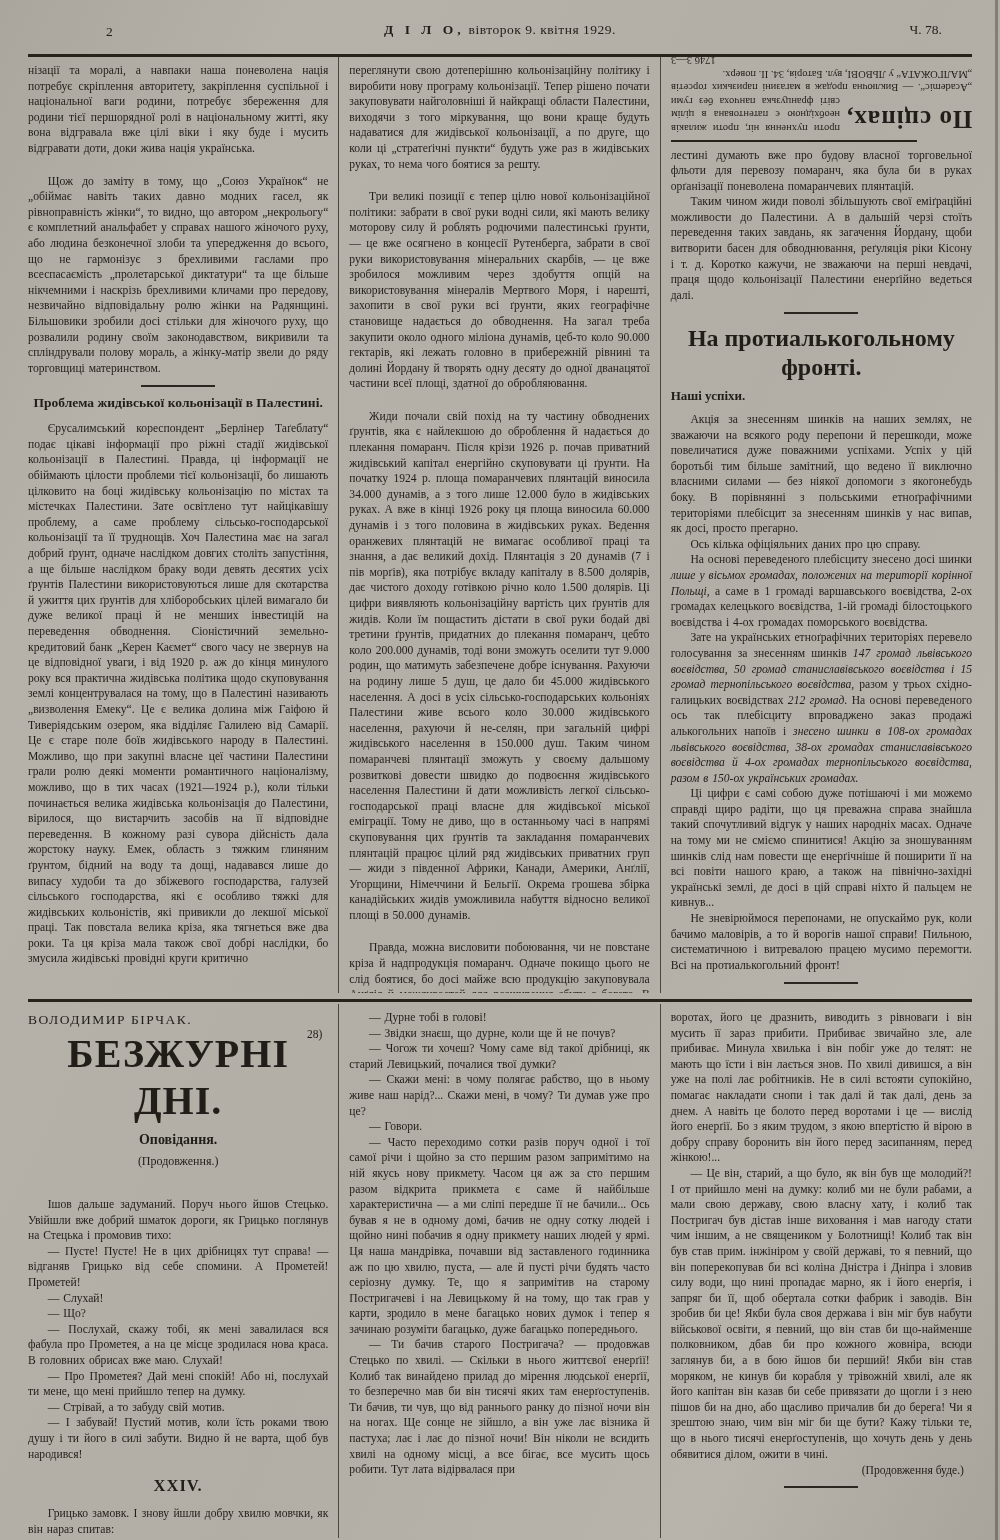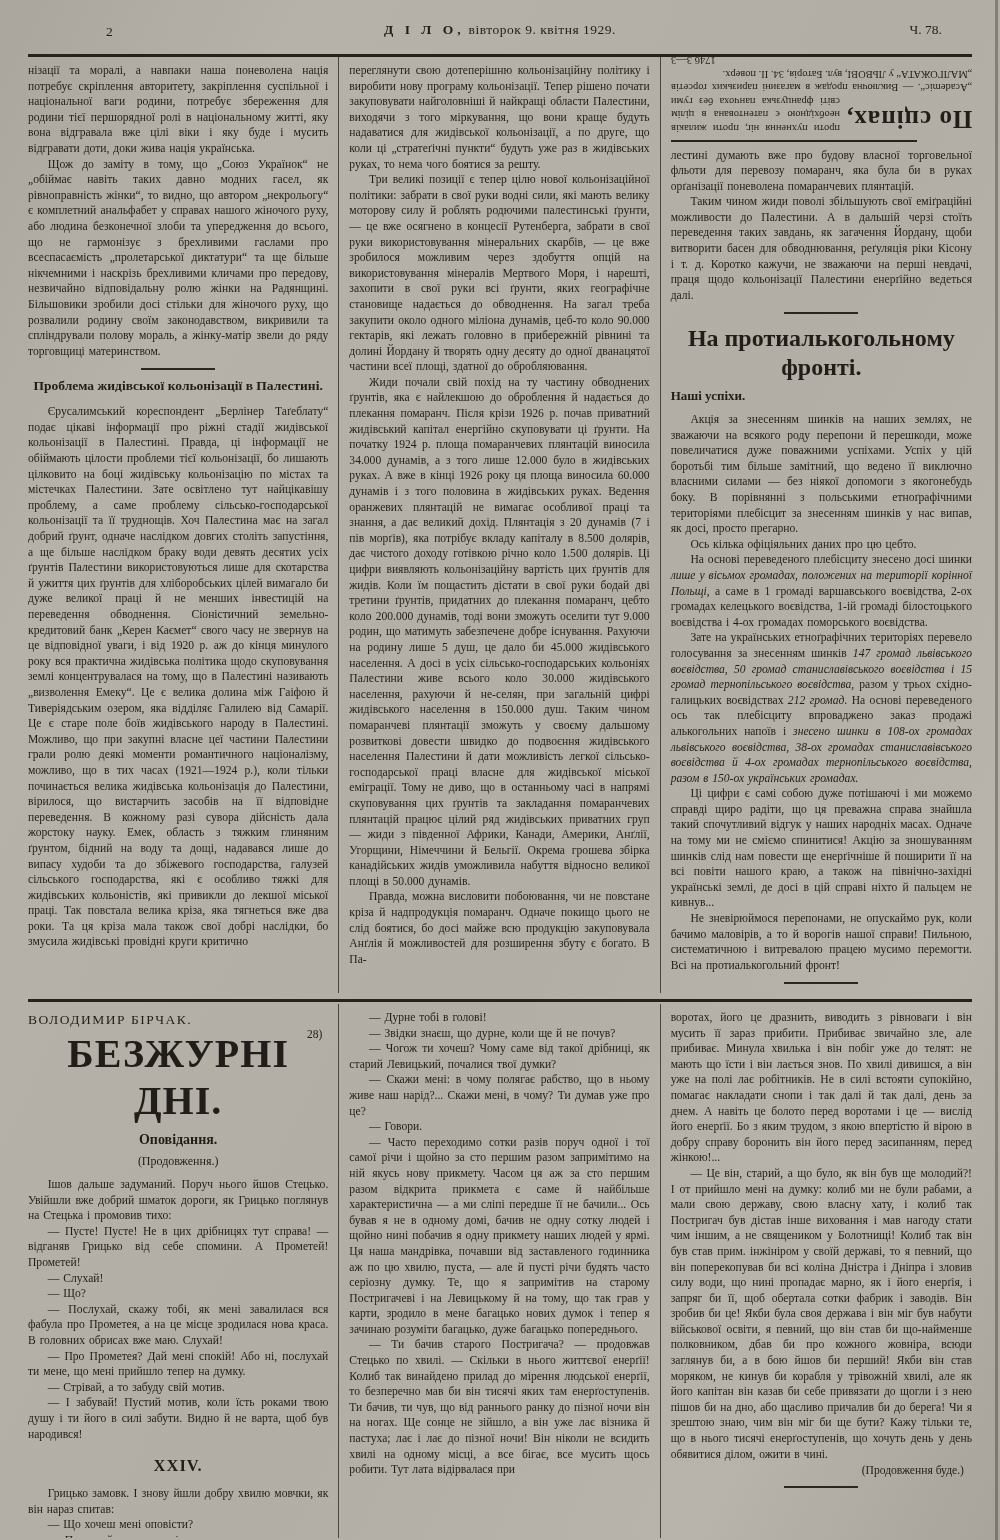--- a/index.html
+++ b/index.html
@@ -36,24 +36,24 @@
   .ad{transform:rotate(180deg);padding:2px 0 4px 0;text-align:justify;font-size:10.5px;line-height:13.5px;}
   .ad .ad-head{float:left;font-size:25px;font-weight:bold;line-height:26px;margin:3px 6px 0 0;letter-spacing:1px;}
   .ad .ad-ref{float:right;margin-left:10px;}
   .ad-rule{border:0;border-top:2.5px solid #272319;margin:3px 0 6px 0;}
   
   .author{font-size:13.5px;letter-spacing:1.5px;margin:2px 0 2px 0;}
   .story-head{position:relative;text-align:center;}
   .story-head .inst{position:absolute;right:6px;top:-2px;font-size:11.5px;}
   .story-head h1{font-size:40px;font-weight:bold;margin:2px 0 8px 0;letter-spacing:1px;}
   .genre{text-align:center;font-weight:bold;font-size:14px;margin-bottom:6px;}
-  .contnote{text-align:center;font-size:12px;margin-bottom:8px;}
+  .contnote{text-align:center;font-size:12px;margin-bottom:28px;}
   .chapter{text-align:center;font-size:16.5px;font-weight:bold;margin:14px 0 10px 0;letter-spacing:1px;}
   .tbc{text-align:right;font-size:11.6px;padding-right:8px;margin-top:2px;}
-  .sp{margin-top:0;}
+  .sp{margin-top:17px;}
 </style>
 </head>
 <body>
 
 <div class="page">
 
   <div class="masthead">
     <span class="pgnum">2</span>
     <span class="center">
       <span class="paper">Д І Л О,</span>
@@ -86,21 +86,21 @@
         <span>проти пухнення ніг, проти жилаків необхідною є патентована в цілім світі французька панчоха без гуми „Academic“. — Виключна продаж в магазині паризьких ґорсетів „МАЛГОЖАТА“ у ЛЬВОВІ, вул. Баторія, 34. II. поверх.</span>
         <span class="ad-ref">1746 3—3</span>
       </div>
       <hr class="ad-rule">
       <p class="noindent">лестині думають вже про будову власної торговельної фльоти для перевозу помаранч, яка була би в руках орґанізації поневолена помаранчевих плянтацій.</p>
       <p>Таким чином жиди поволі збільшують свої еміґраційні можливости до Палестини. А в дальшій черзі стоїть переведення таких завдань, як загачення Йордану, щоби витворити басен для обводнювання, реґуляція ріки Кісону і т. д. Коротко кажучи, не зважаючи на перші невдачі, праця щодо кольонізації Палестини енерґійно ведеться далі.</p>
       <div class="mini-divider"></div>
       <h1 class="art2">На протиалькогольному фронті.</h1>
       <h2 class="sub2">Наші успіхи.</h2>
       <p>Акція за знесенням шинків на наших землях, не зважаючи на всякого роду перепони й перешкоди, може повеличатися дуже поважними успіхами. Успіх у цій боротьбі тим більше замітний, що ведено її виключно власними силами — без ніякої допомоги з якогонебудь боку. В порівнянні з польськими етноґрафічними територіями плебісцит за знесенням шинків у нас випав, як досі, просто прегарно.</p>
-      <p>Ось кілька офіціяльних даних про цю цебто.</p>
+      <p>Ось кілька офіціяльних даних про цю справу.</p>
       <p><span>На основі переведеного плебісциту знесено досі шинки </span><span class="em">лише у вісьмох громадах, положених на території корінної Польщі</span><span>, а саме в 1 громаді варшавського воєвідства, 2-ох громадах келецького воєвідства, 1-ій громаді білостоцького воєвідства і 4-ох громадах поморського воєвідства.</span></p>
       <p><span>Зате на українських етноґрафічних територіях перевело голосування за знесенням шинків </span><span class="em">147 громад львівського воєвідства, 50 громад станиславівського воєвідства і 15 громад тернопільського воєвідства,</span><span> разом у трьох східно-галицьких воєвідствах </span><span class="em">212 громад.</span><span> На основі переведеного ось так плебісциту впроваджено заказ продажі алькогольних напоїв і </span><span class="em">знесено шинки в 108-ох громадах львівського воєвідства, 38-ох громадах станиславівського воєвідства й 4-ох громадах тернопільського воєвідства, разом в 150-ох українських громадах.</span></p>
       <p>Ці цифри є самі собою дуже потішаючі і ми можемо справді щиро радіти, що ця преважна справа знайшла такий спочутливий відгук у наших народніх масах. Одначе на тому ми не сміємо спинитися! Акцію за зношуванням шинків слід нам повести ще енерґічніше й поширити її на всі повіти нашого краю, а також на північно-західні українські землі, де досі в цій справі ніхто й пальцем не кивнув...</p>
       <p>Не зневірюймося перепонами, не опускаймо рук, коли бачимо маловірів, а то й ворогів нашої справи! Пильною, систематичною і витревалою працею мусимо перемогти. Всі на протиалькогольний фронт!</p>
       <div class="mini-divider"></div>
     </div>
   </div>
 
   <hr class="rule-mid">
 

